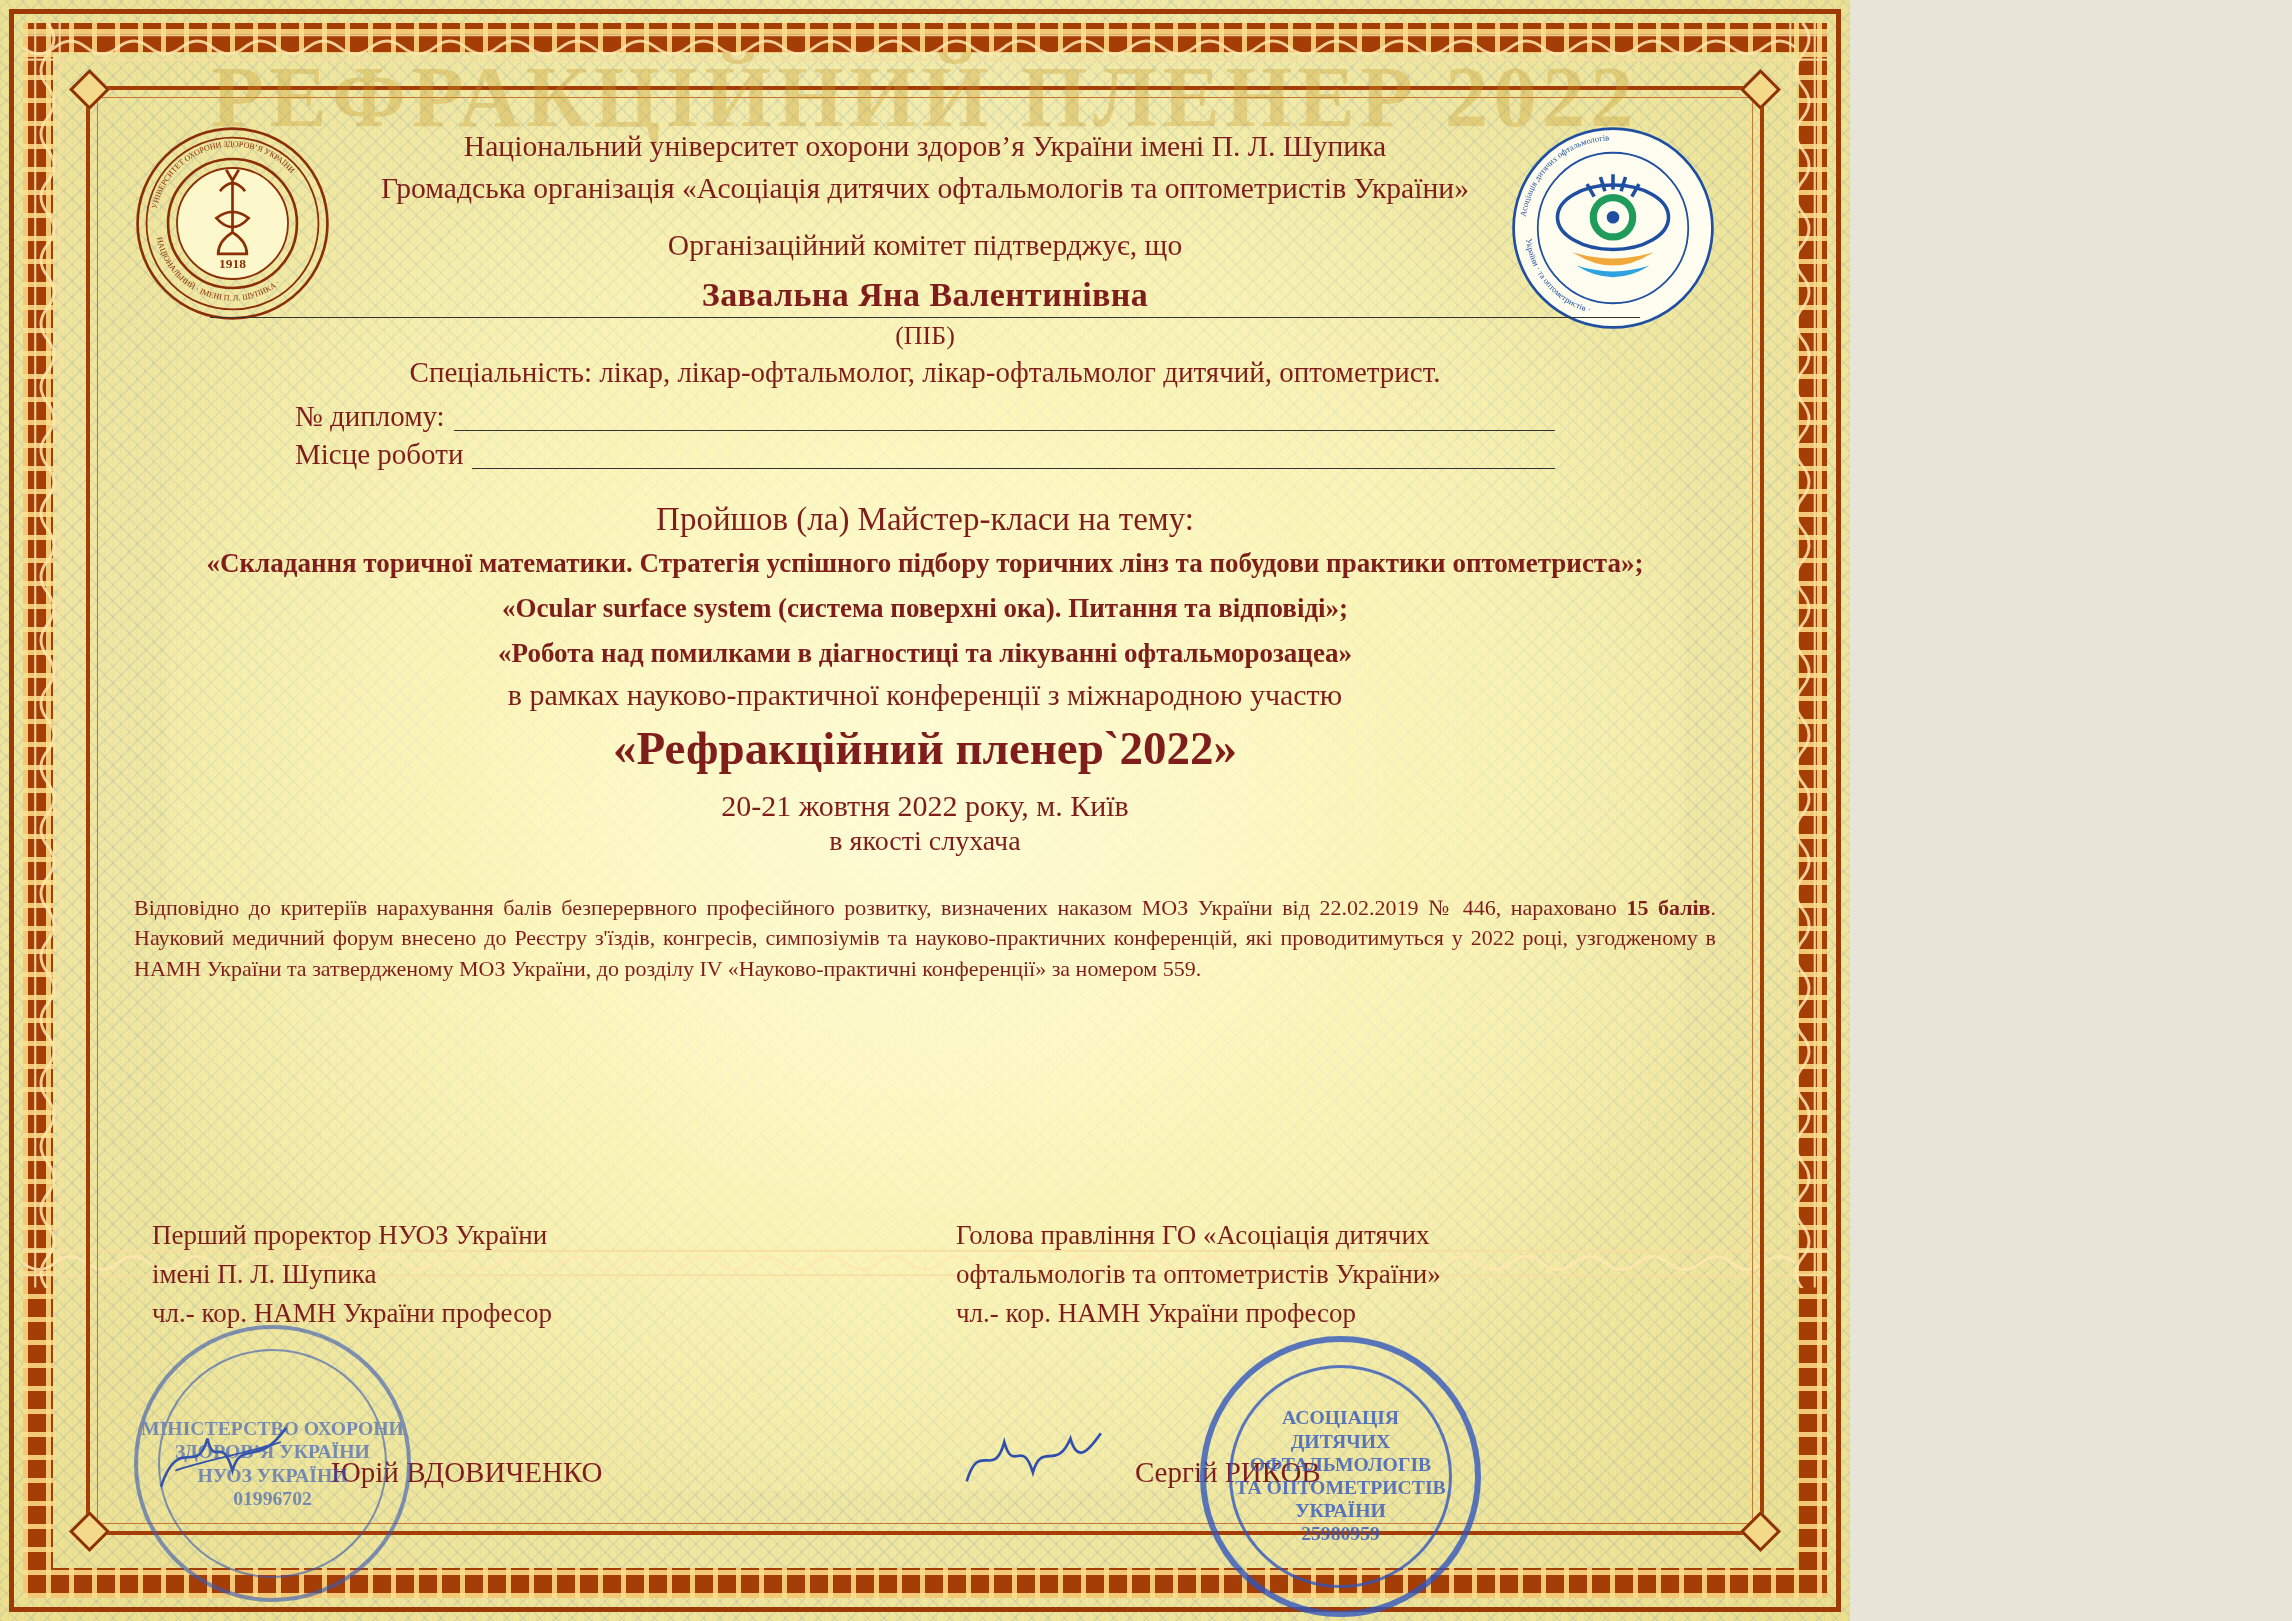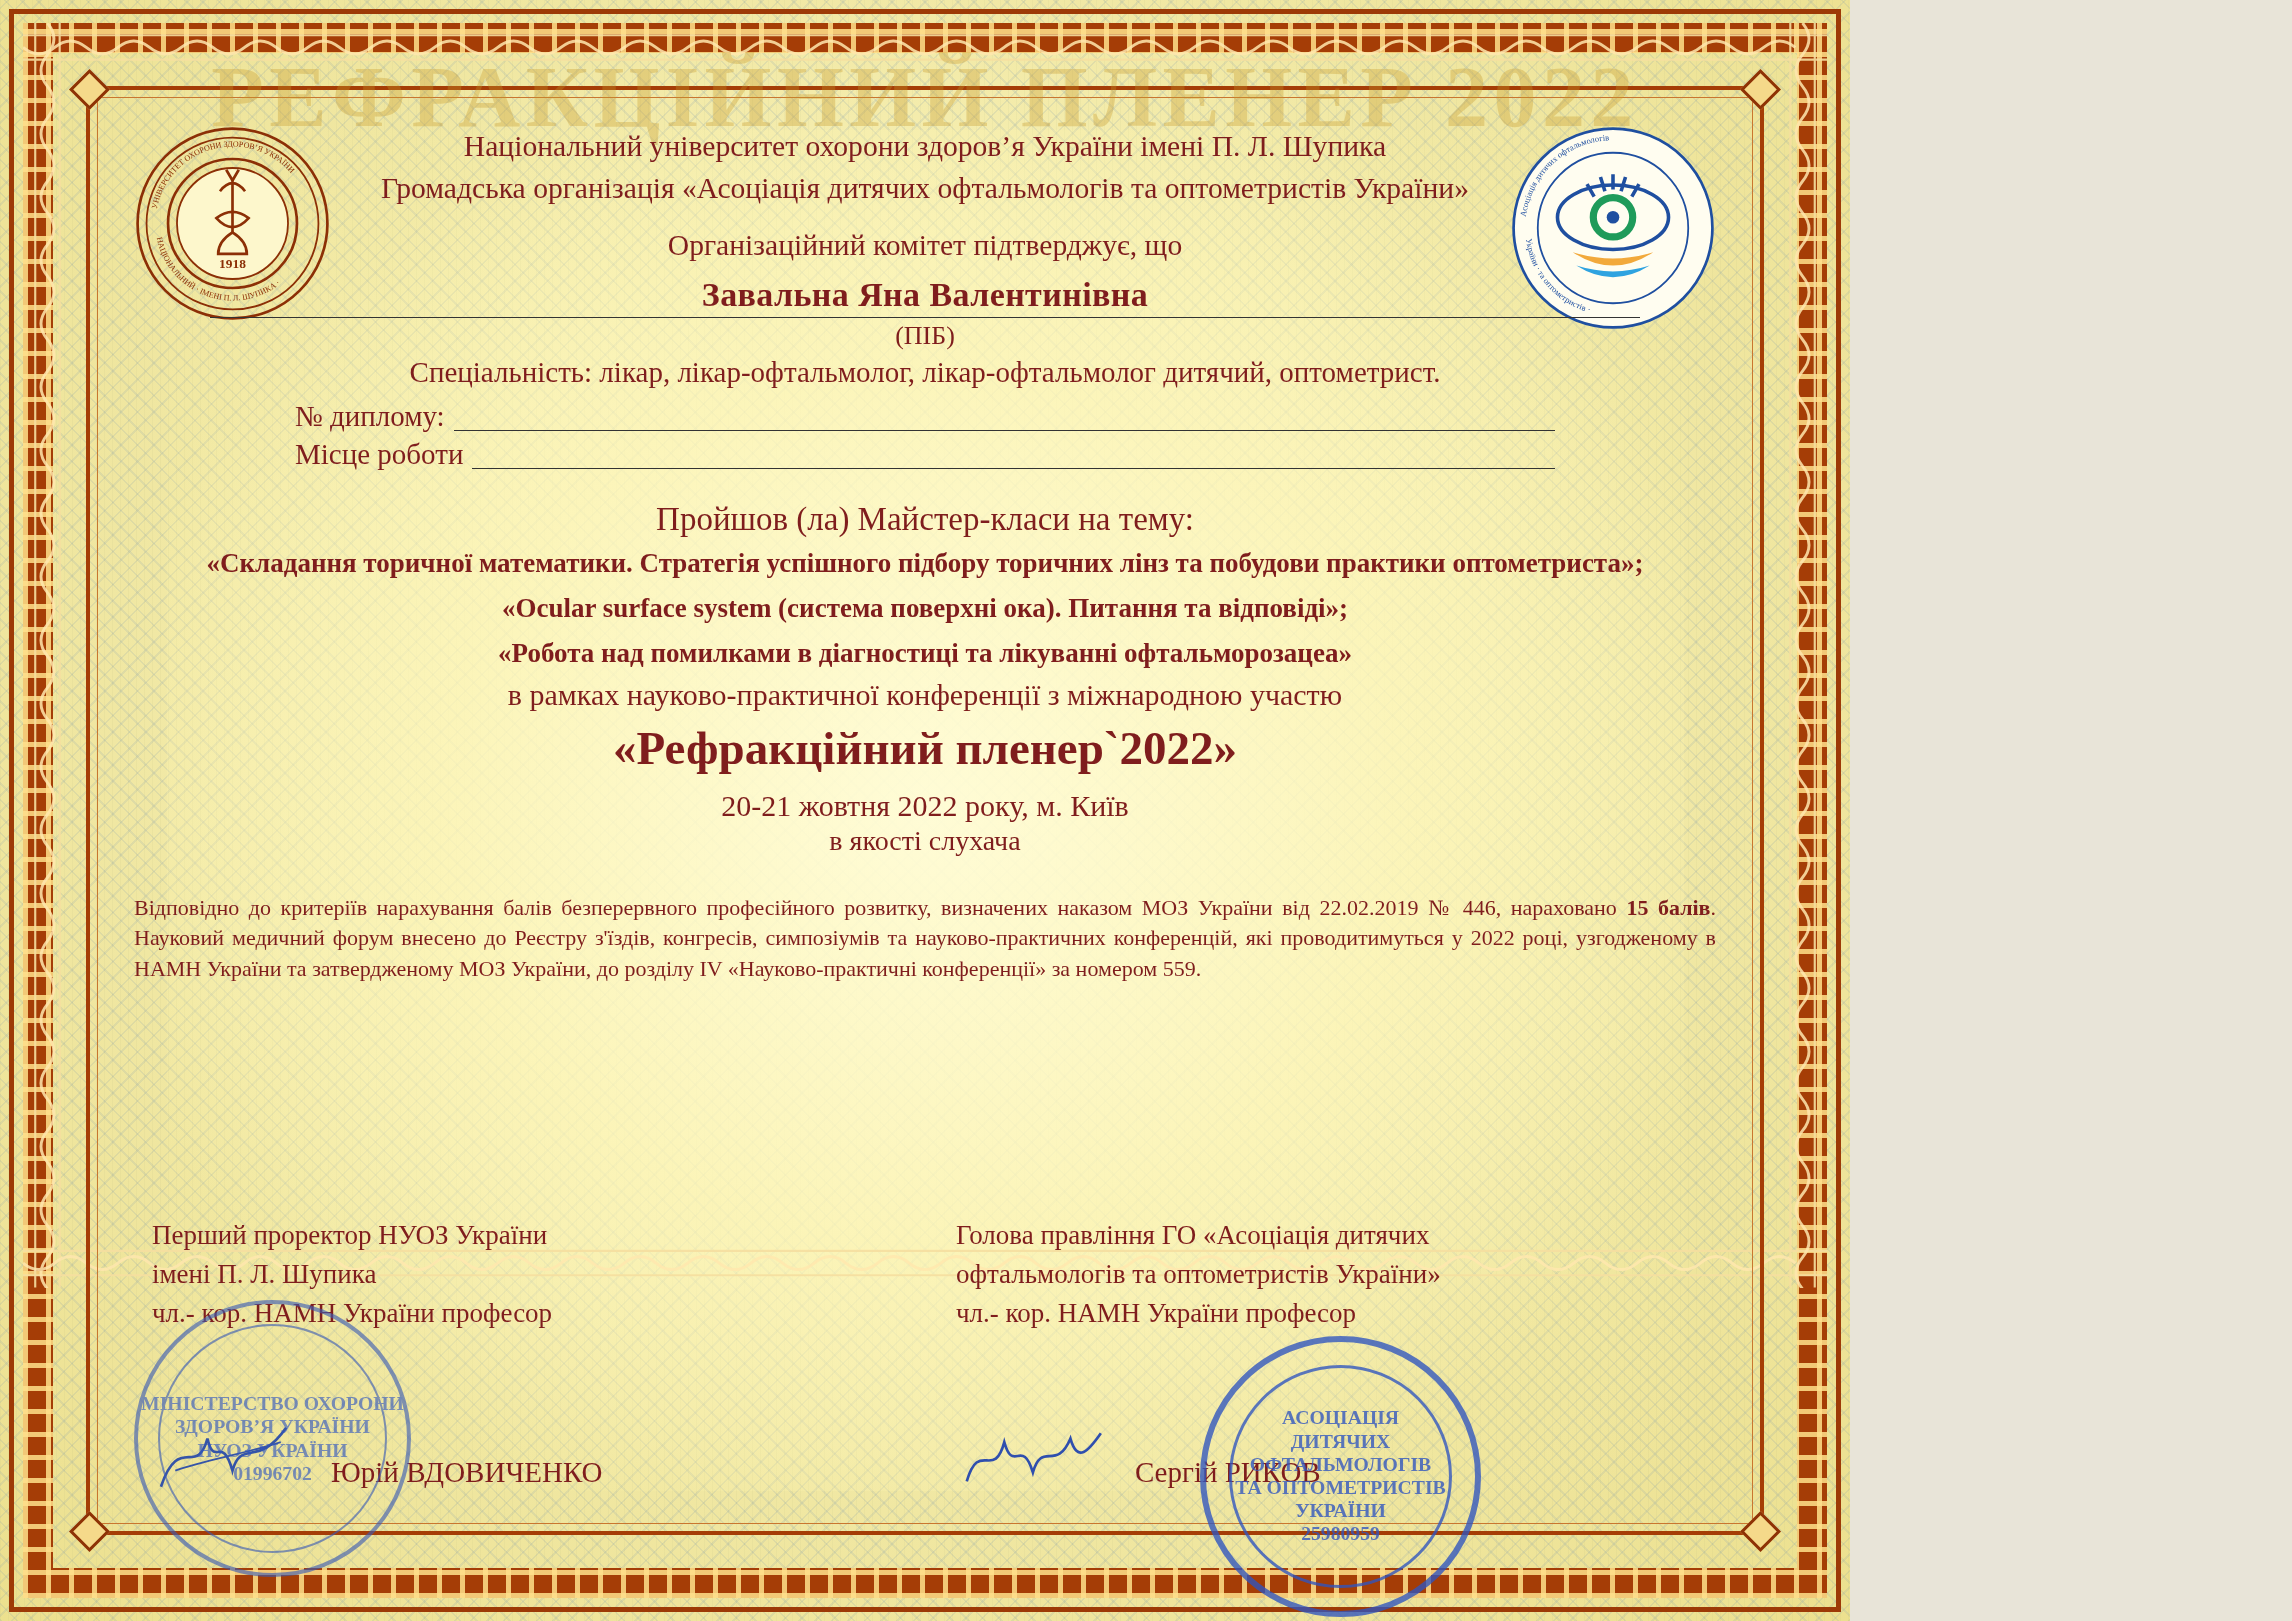--- a/index.html
+++ b/index.html
@@ -262,21 +262,21 @@
   }
 
   
   .seal {
     position: absolute;
     border-radius: 50%;
     pointer-events: none;
   }
   .seal-left {
     left: 134px;
-    bottom: 44px;
+    bottom: 19px;
     width: 269px;
     height: 269px;
     border: 4.5px solid #3a5bb5;
     opacity: .62;
   }
   .seal-left::after {
     content: "";
     position: absolute;
     inset: 19.7px;
     border: 2.7px solid #3a5bb5;

